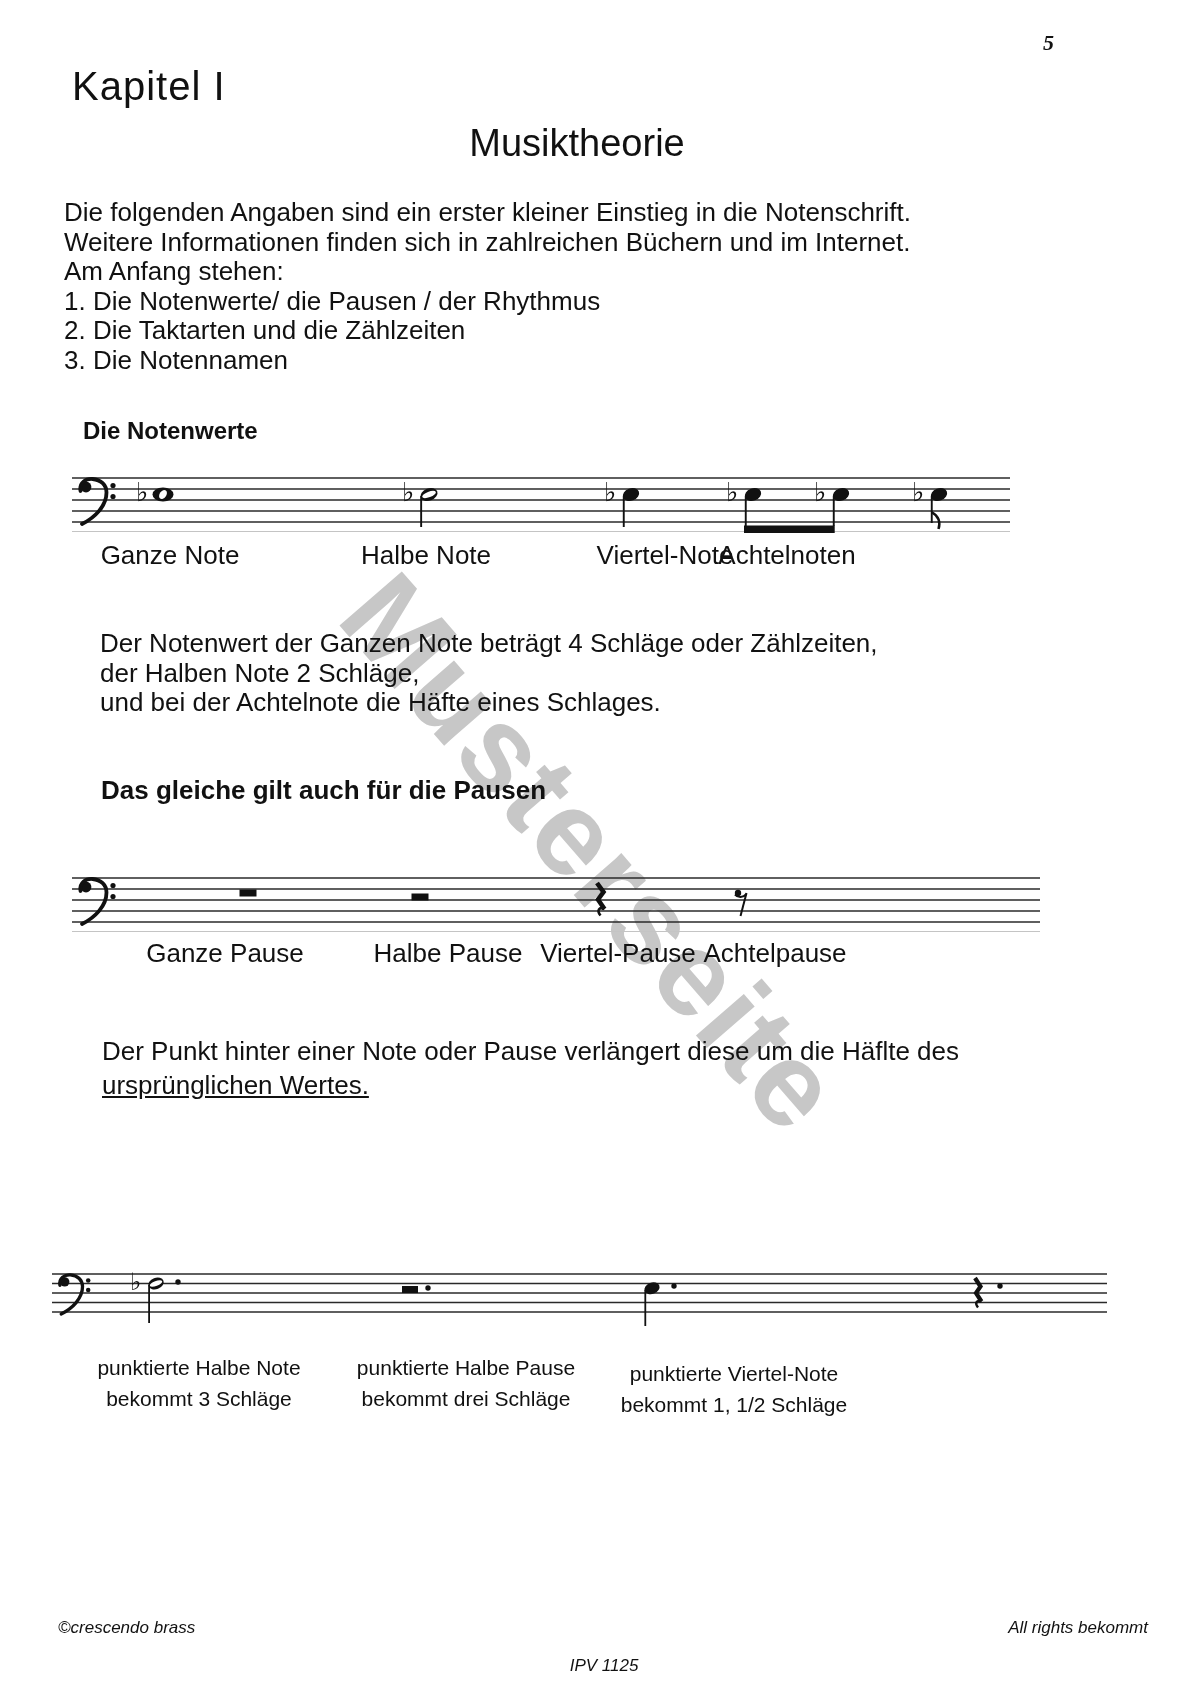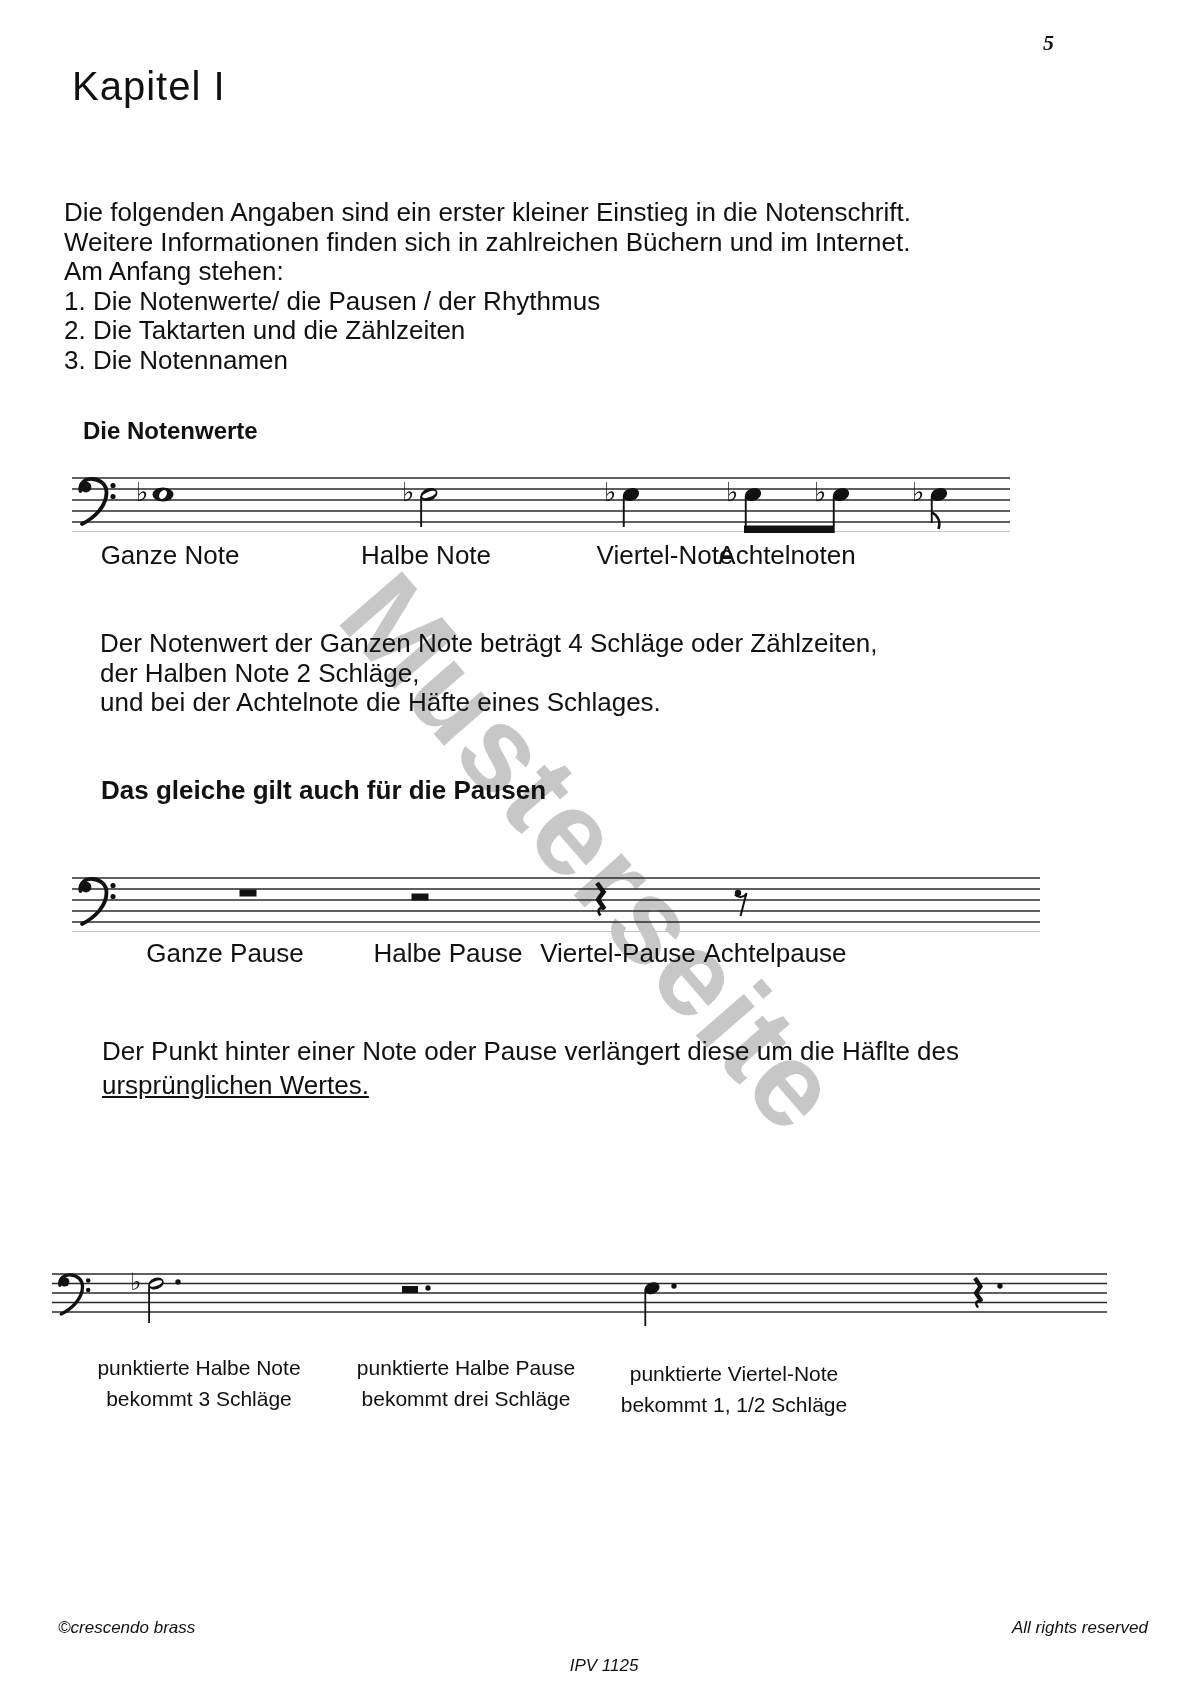--- a/index.html
+++ b/index.html
@@ -43,20 +43,21 @@
 <body>
 
 <div id="page">
 
   <div id="watermark">Musterseite</div>
 
   <div class="layer">
 
     <div id="page-number" class="abs">5</div>
     <div id="chapter" class="abs">Kapitel I</div>
+    <div id="main-title" class="abs">Musiktheorie</div>
 
     <div id="intro" class="abs">
       <div class="body-line">Die folgenden Angaben sind ein erster kleiner Einstieg in die Notenschrift.</div>
       <div class="body-line">Weitere Informationen finden sich in zahlreichen Büchern und im Internet.</div>
       <div class="body-line">Am Anfang stehen:</div>
       <div class="body-line">1. Die Notenwerte/ die Pausen / der Rhythmus</div>
       <div class="body-line">2. Die Taktarten und die Zählzeiten</div>
       <div class="body-line">3. Die Notennamen</div>
     </div>
 
@@ -203,16 +204,16 @@
       <div>punktierte Halbe Pause</div>
       <div>bekommt drei Schläge</div>
     </div>
     <div class="staff-label2" style="left:710px;top:1358px;">
       <div>punktierte Viertel-Note</div>
       <div>bekommt 1, 1/2 Schläge</div>
     </div>
 
     <div id="footer-left" class="abs">©crescendo brass</div>
     <div id="footer-center" class="abs">IPV 1125</div>
-    <div id="footer-right" class="abs">All rights reserved</div>
+    <div id="footer-right" class="abs">All rights bekommt</div>
 
   </div>
 </div>
 
 </body></html>

